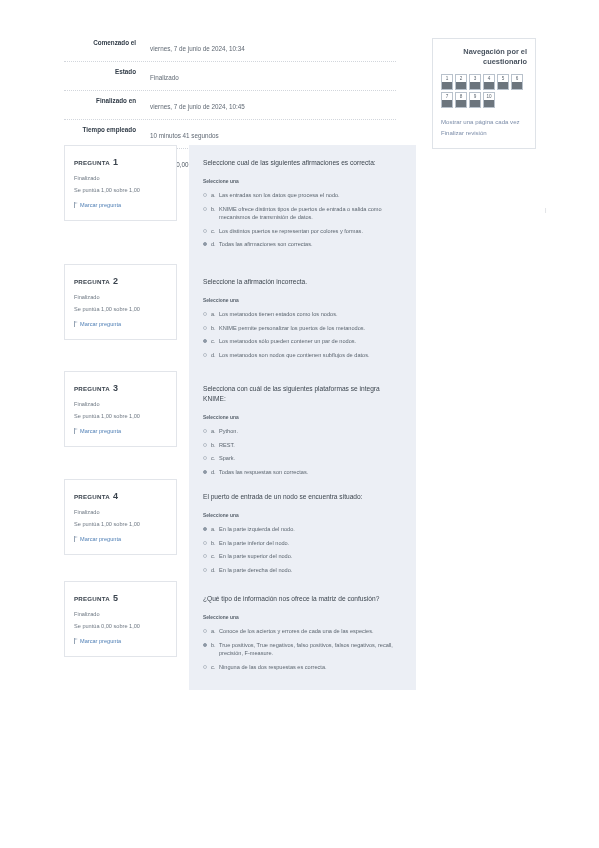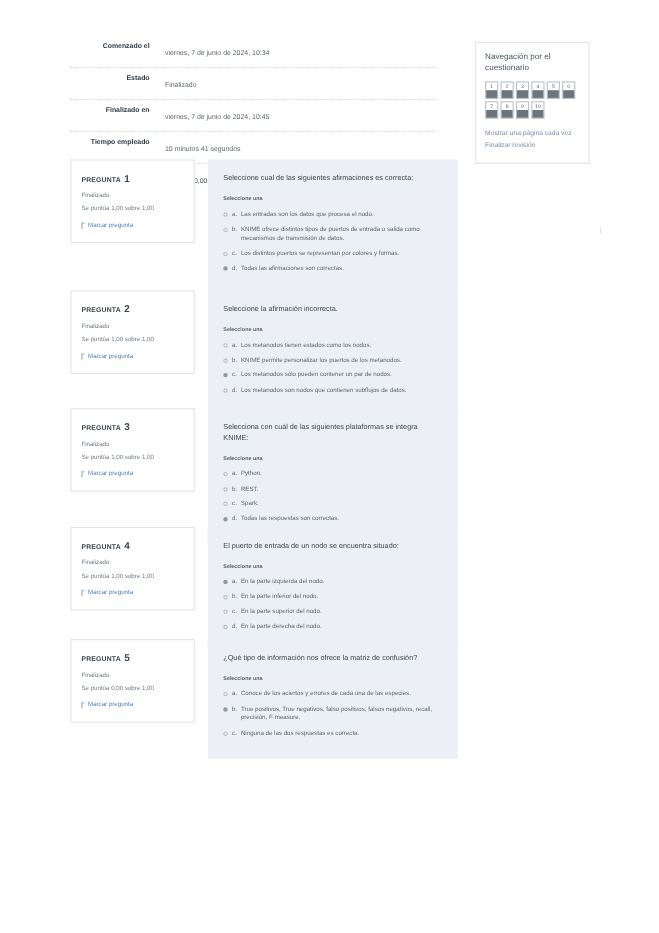--- a/index.html
+++ b/index.html
@@ -37,22 +37,23 @@
   .sum-value.grade b{color:#2f3a46;}
 
   
   .navbox{
     position:absolute;left:432px;top:38px;width:104px;
     background:#ffffff;border:1px solid #dfe3e8;
     padding:8px 8px 10px 8px;
     box-sizing:border-box;
   }
   .nav-title{
-    font-size:7.4px;color:#4a5460;line-height:10px;font-weight:normal;
+    font-size:7.4px;color:#4a5460;line-height:10px;font-weight:bold;
     margin-bottom:7px;
+    text-align:right;
   }
   .nav-grid{display:flex;flex-wrap:wrap;gap:2px;margin-bottom:8px;}
   .qbtn{
     width:12px;height:16px;
     border:1px solid #b9c2cc;
     background:#ffffff;
     box-sizing:border-box;
     display:flex;flex-direction:column;
     align-items:stretch;
     cursor:pointer;

